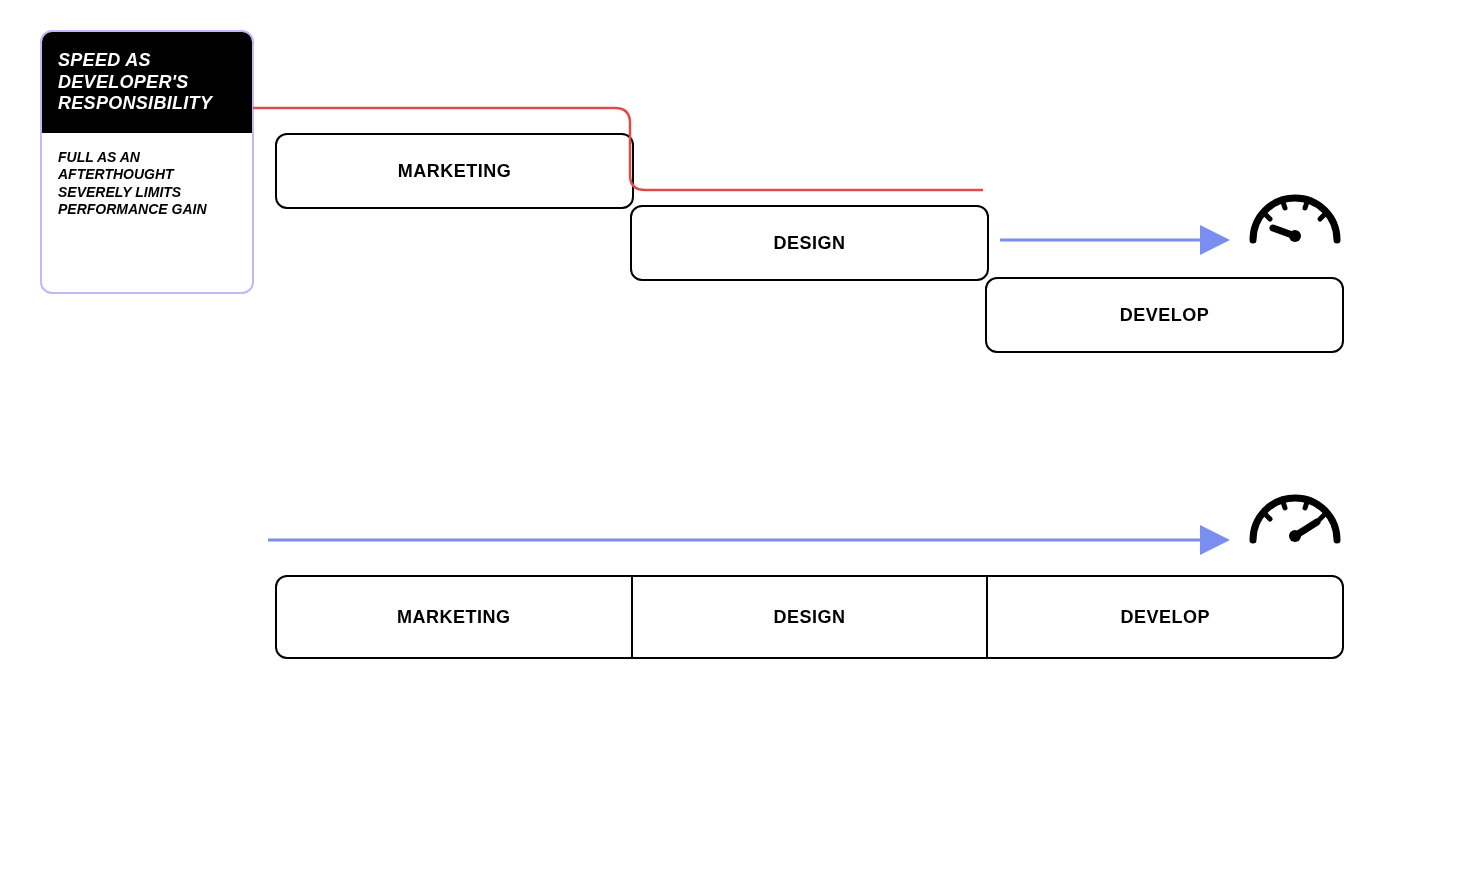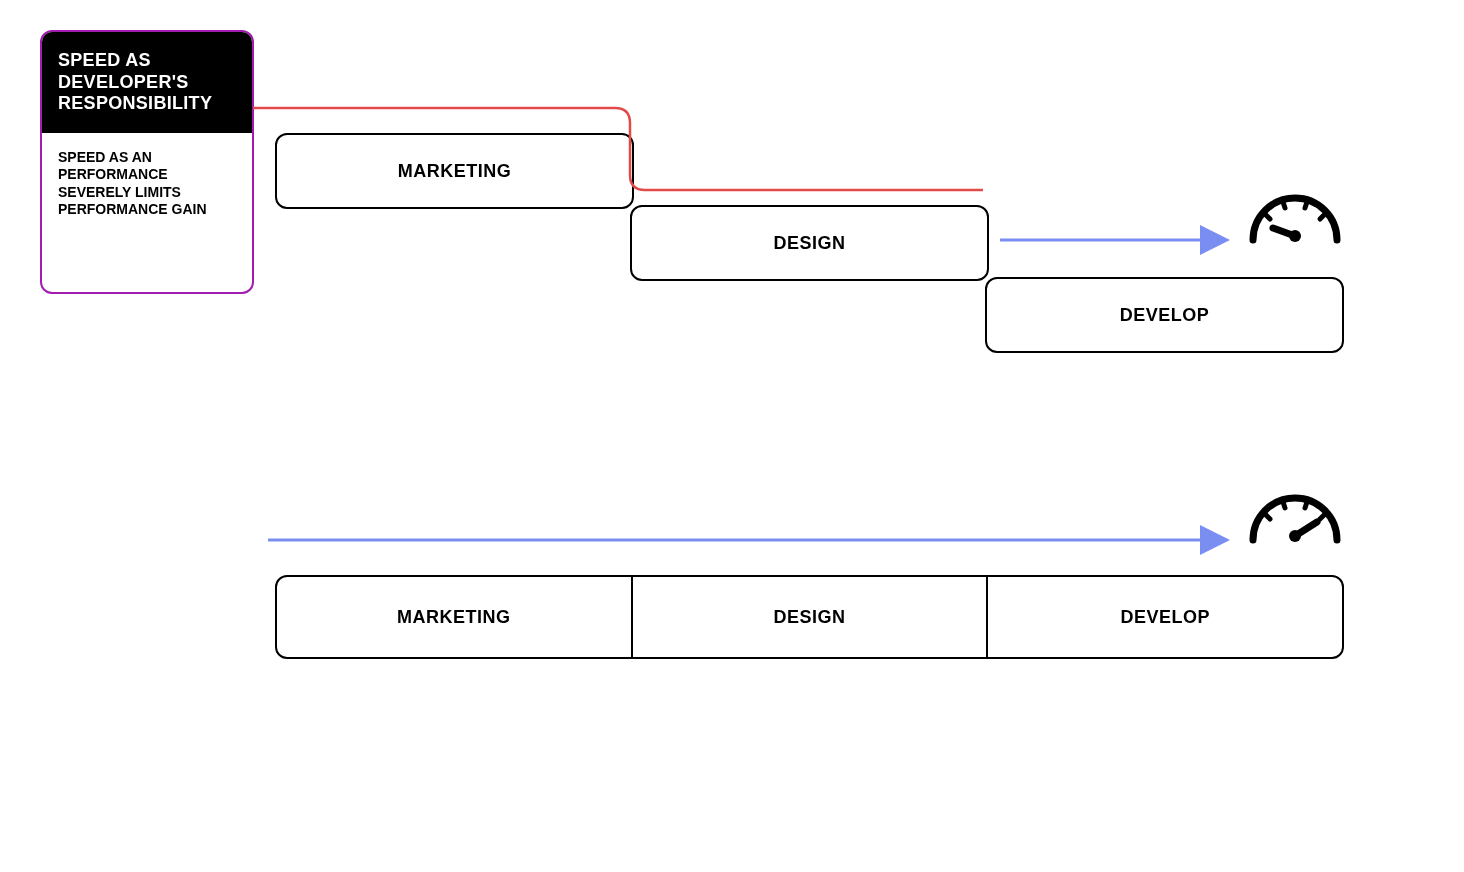--- a/index.html
+++ b/index.html
@@ -12,24 +12,25 @@
     color: #000;
   }
   .canvas {
     position: relative;
     width: 1464px;
     height: 872px;
   }
   .card {
     position: absolute;
     width: 210px;
-    border: 2px solid #a21caf;
+    border: 2px solid #c4b5fd;
     border-radius: 12px;
     overflow: hidden;
     background: #fff;
+    font-style: italic;
   }
   .card-head {
     background: #000;
     color: #fff;
     padding: 18px 16px 18px 16px;
     font-weight: 800;
     font-size: 18px;
     line-height: 1.2;
     letter-spacing: 0.3px;
   }
@@ -79,21 +80,21 @@
     pointer-events: none;
   }
 </style>
 </head>
 <body>
 
 <div class="canvas">
 
   <div class="card" style="left:40px; top:30px; height:260px">
     <div class="card-head">SPEED AS DEVELOPER'S RESPONSIBILITY</div>
-    <div class="card-body">SPEED AS AN PERFORMANCE SEVERELY LIMITS PERFORMANCE GAIN</div>
+    <div class="card-body">FULL AS AN AFTERTHOUGHT SEVERELY LIMITS PERFORMANCE GAIN</div>
   </div>
 
   <div class="stage" style="left:275px; top:133px; width:355px">MARKETING</div>
   <div class="stage" style="left:630px; top:205px; width:355px">DESIGN</div>
   <div class="stage" style="left:985px; top:277px; width:355px">DEVELOP</div>
 
   <svg class="overlay" width="1464" height="872">
 
     <path d="M253 108 L615 108 Q630 108 630 123 L630 175 Q630 190 645 190 L983 190" fill="none" stroke="#e24a4a" stroke-width="2.5"></path>
 

